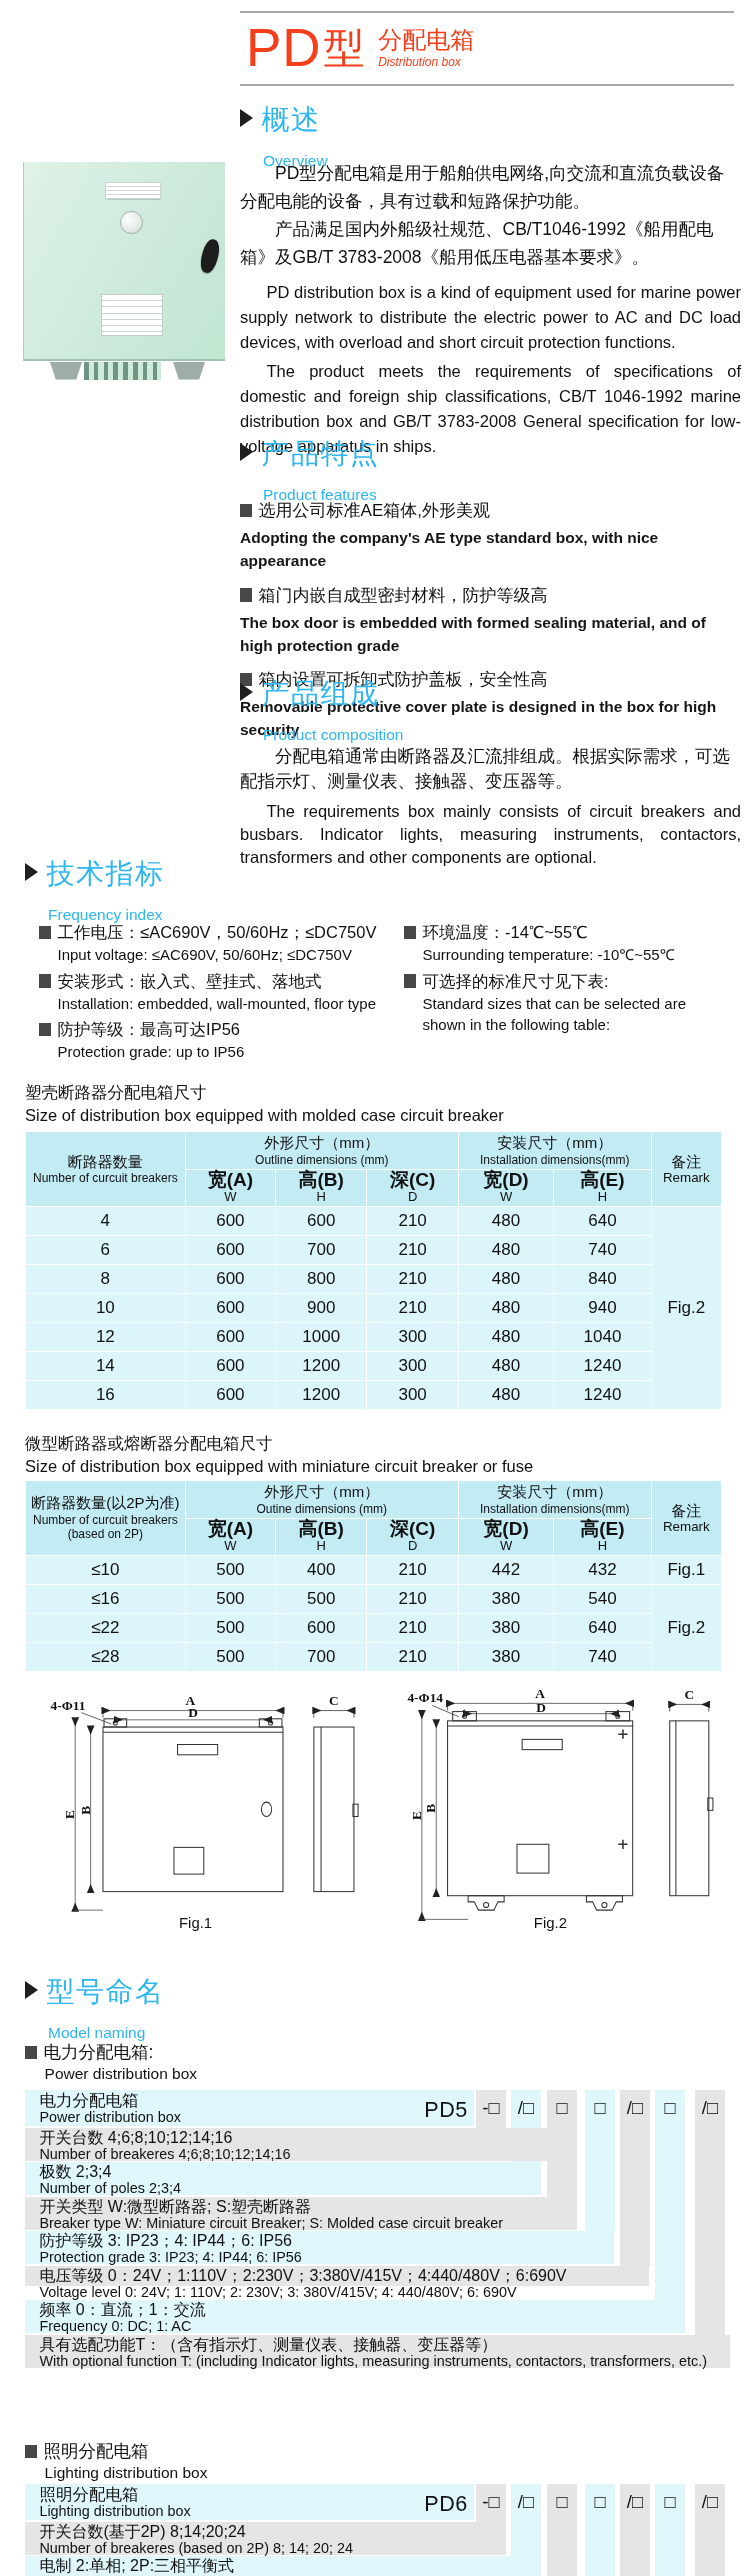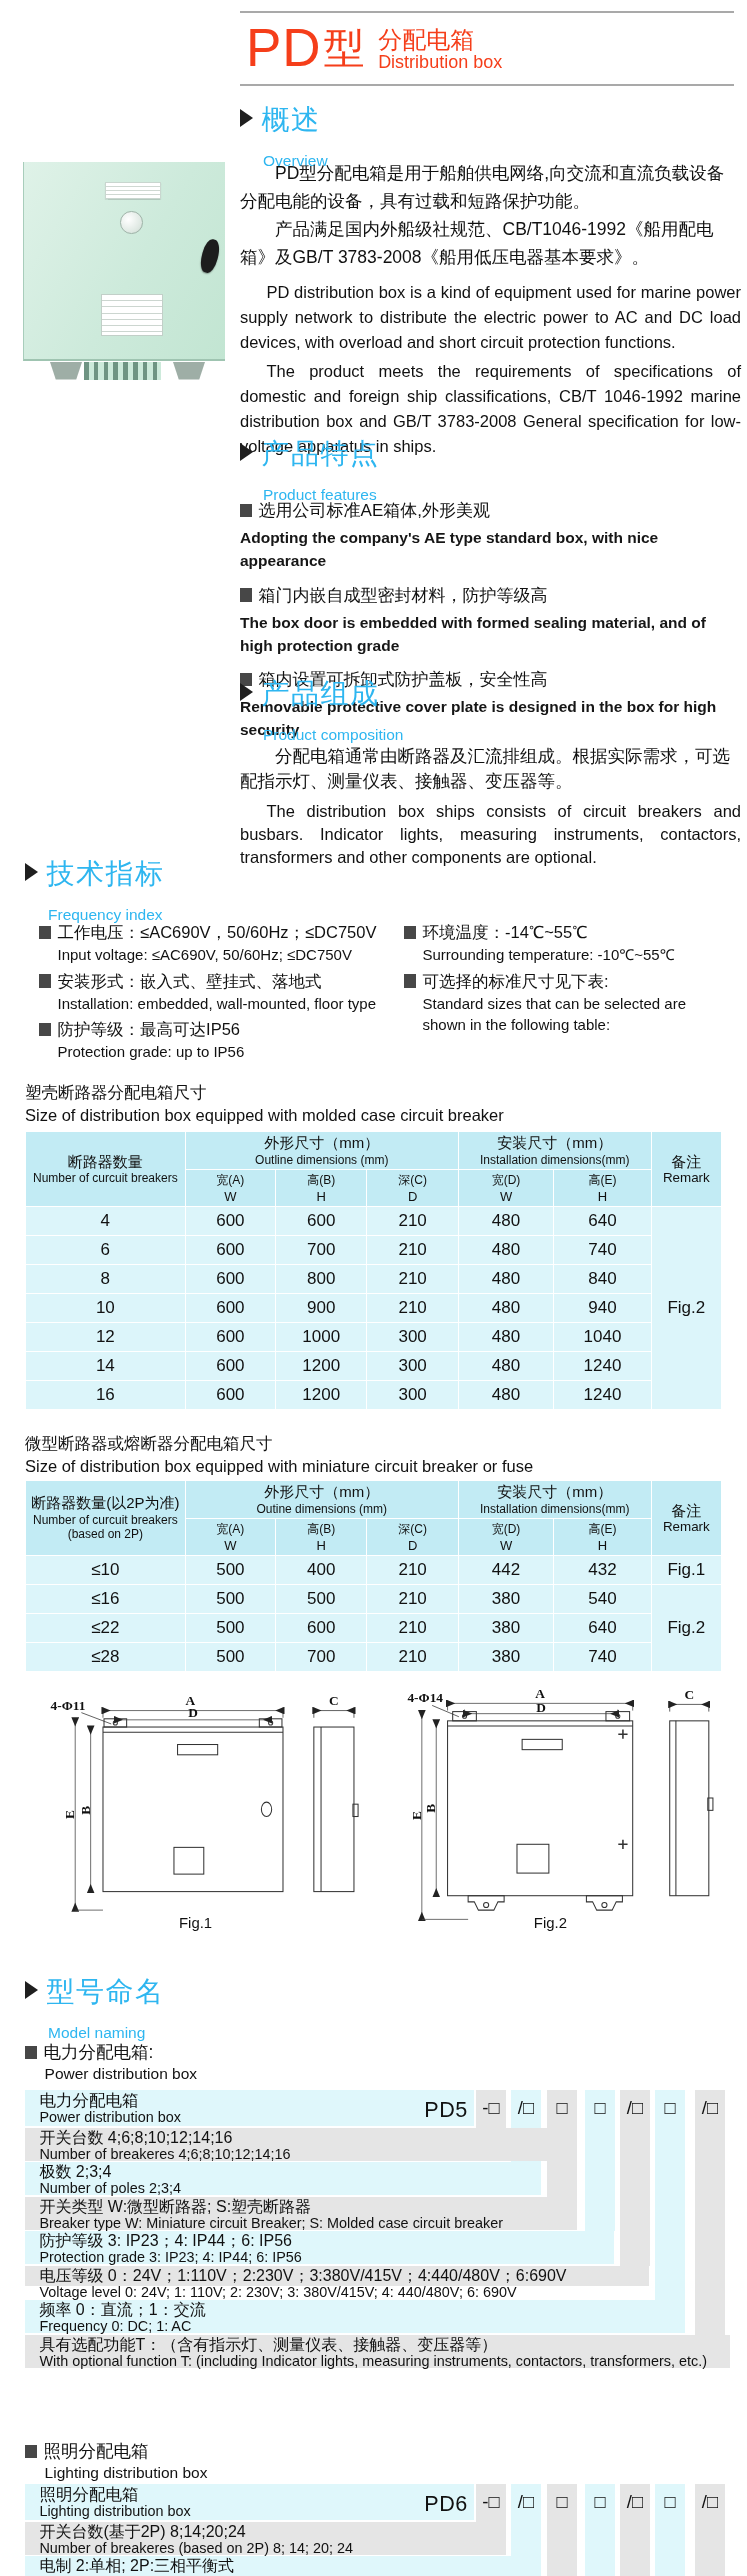--- a/index.html
+++ b/index.html
@@ -6,21 +6,21 @@
   #page{position:relative;width:747px;height:3628px;background:#fff;overflow:hidden;
         font-family:"Liberation Sans",sans-serif;color:#111;}
   .abs{position:absolute;}
   .hr{position:absolute;height:2.1px;background:#a9a9a9;}
   
   .hdr{position:absolute;display:flex;align-items:flex-start;color:#f53e1a;}
   .hdr .pd{font-size:53px;line-height:44px;letter-spacing:1px;}
   .hdr .xing{font-size:41px;line-height:44px;margin-left:2.1px;}
   .hdr .r{margin-left:13.4px;padding-top:1px;}
   .hdr .r .cn{font-size:24px;line-height:26px;}
-  .hdr .r .en{font-size:18px;line-height:18.5px;}
+  .hdr .r .en{font-size:12px;line-height:18.5px;font-style:italic;}
   
   .sech{position:absolute;}
   .sech .arr{position:absolute;left:0;top:4.1px;width:0;height:0;
     border-left:13.4px solid #1f1f1f;border-top:9.3px solid transparent;border-bottom:9.3px solid transparent;}
   .sech .cn{margin-left:21.6px;font-size:28px;line-height:30px;color:#2eb6f0;letter-spacing:1.5px;}
   .sech .en{margin-left:23px;font-size:15.5px;line-height:17.5px;color:#2eb6f0;margin-top:17px;}
   
   .cnp{font-size:17.5px;line-height:28px;text-indent:2em;}
   .enp{font-size:16.5px;line-height:25px;}
   .jus{text-align:justify;}
@@ -31,21 +31,21 @@
   .tcol{position:absolute;top:0;}
   .titem .cn{font-size:16.5px;line-height:23px;}
   .titem .en{font-size:15px;line-height:21.6px;padding-left:18.5px;}
   
   .ttl{position:absolute;font-size:16.5px;line-height:23px;}
   table.tbl{position:absolute;border-collapse:separate;border-spacing:1.5px;table-layout:fixed;}
   table.tbl th{background:#c2ebf4;font-weight:400;text-align:center;vertical-align:middle;padding:2.1px 1px;}
   table.tbl td{background:#dcf5fa;text-align:center;vertical-align:middle;font-size:17px;height:26px;}
   table.tbl .hcn{font-size:15px;line-height:18.5px;}
   table.tbl .hen{font-size:12px;line-height:14.4px;}
-  table.tbl .sub .hcn{font-size:12px;line-height:16.5px;}
+  table.tbl .sub .hcn{font-size:19px;line-height:16.5px;font-weight:bold;}
   table.tbl .sub .hen{font-size:13px;line-height:15.5px;}
   .rmk{font-size:16px;}
   
   .figs{position:absolute;}
   .figs svg{display:block;}
   .dtxt{font-family:"Liberation Serif",serif;font-size:26px;fill:#111;font-weight:bold;}
   .cap{font-size:29px;fill:#111;font-family:"Liberation Sans",sans-serif;}
   
   .nm{position:absolute;}
   .nm-head{position:absolute;left:0;top:0;height:36px;background:#dff7fb;}
@@ -142,21 +142,21 @@
     </div>
   </div>
 
   <div class="sech" style="top:679px;left:240px;">
     <span class="arr"></span>
     <div class="cn">产品组成</div>
     <div class="en">Product  composition</div>
   </div>
   <div class="abs" style="top:744px;left:240px;width:501px;">
     <div class="cnp" style="line-height:25px;">分配电箱通常由断路器及汇流排组成。根据实际需求，可选配指示灯、测量仪表、接触器、变压器等。</div>
-    <div class="enp jus" style="margin-top:6.2px;line-height:23px;text-indent:1.6em;">The distribution box ships consists of circuit breakers and busbars. Indicator lights, measuring instruments, contactors, transformers and other components are optional.</div>
+    <div class="enp jus" style="margin-top:6.2px;line-height:23px;text-indent:1.6em;">The requirements box mainly consists of circuit breakers and busbars. Indicator lights, measuring instruments, contactors, transformers and other components are optional.</div>
   </div>
 
   <div class="sech" style="top:859px;left:25px;">
     <span class="arr"></span>
     <div class="cn">技术指标</div>
     <div class="en">Frequency index</div>
   </div>
   <div class="abs" style="top:921px;left:0;width:747px;height:134px;">
     <div class="tcol" style="left:39px;width:340px;">
       <div class="titem">

